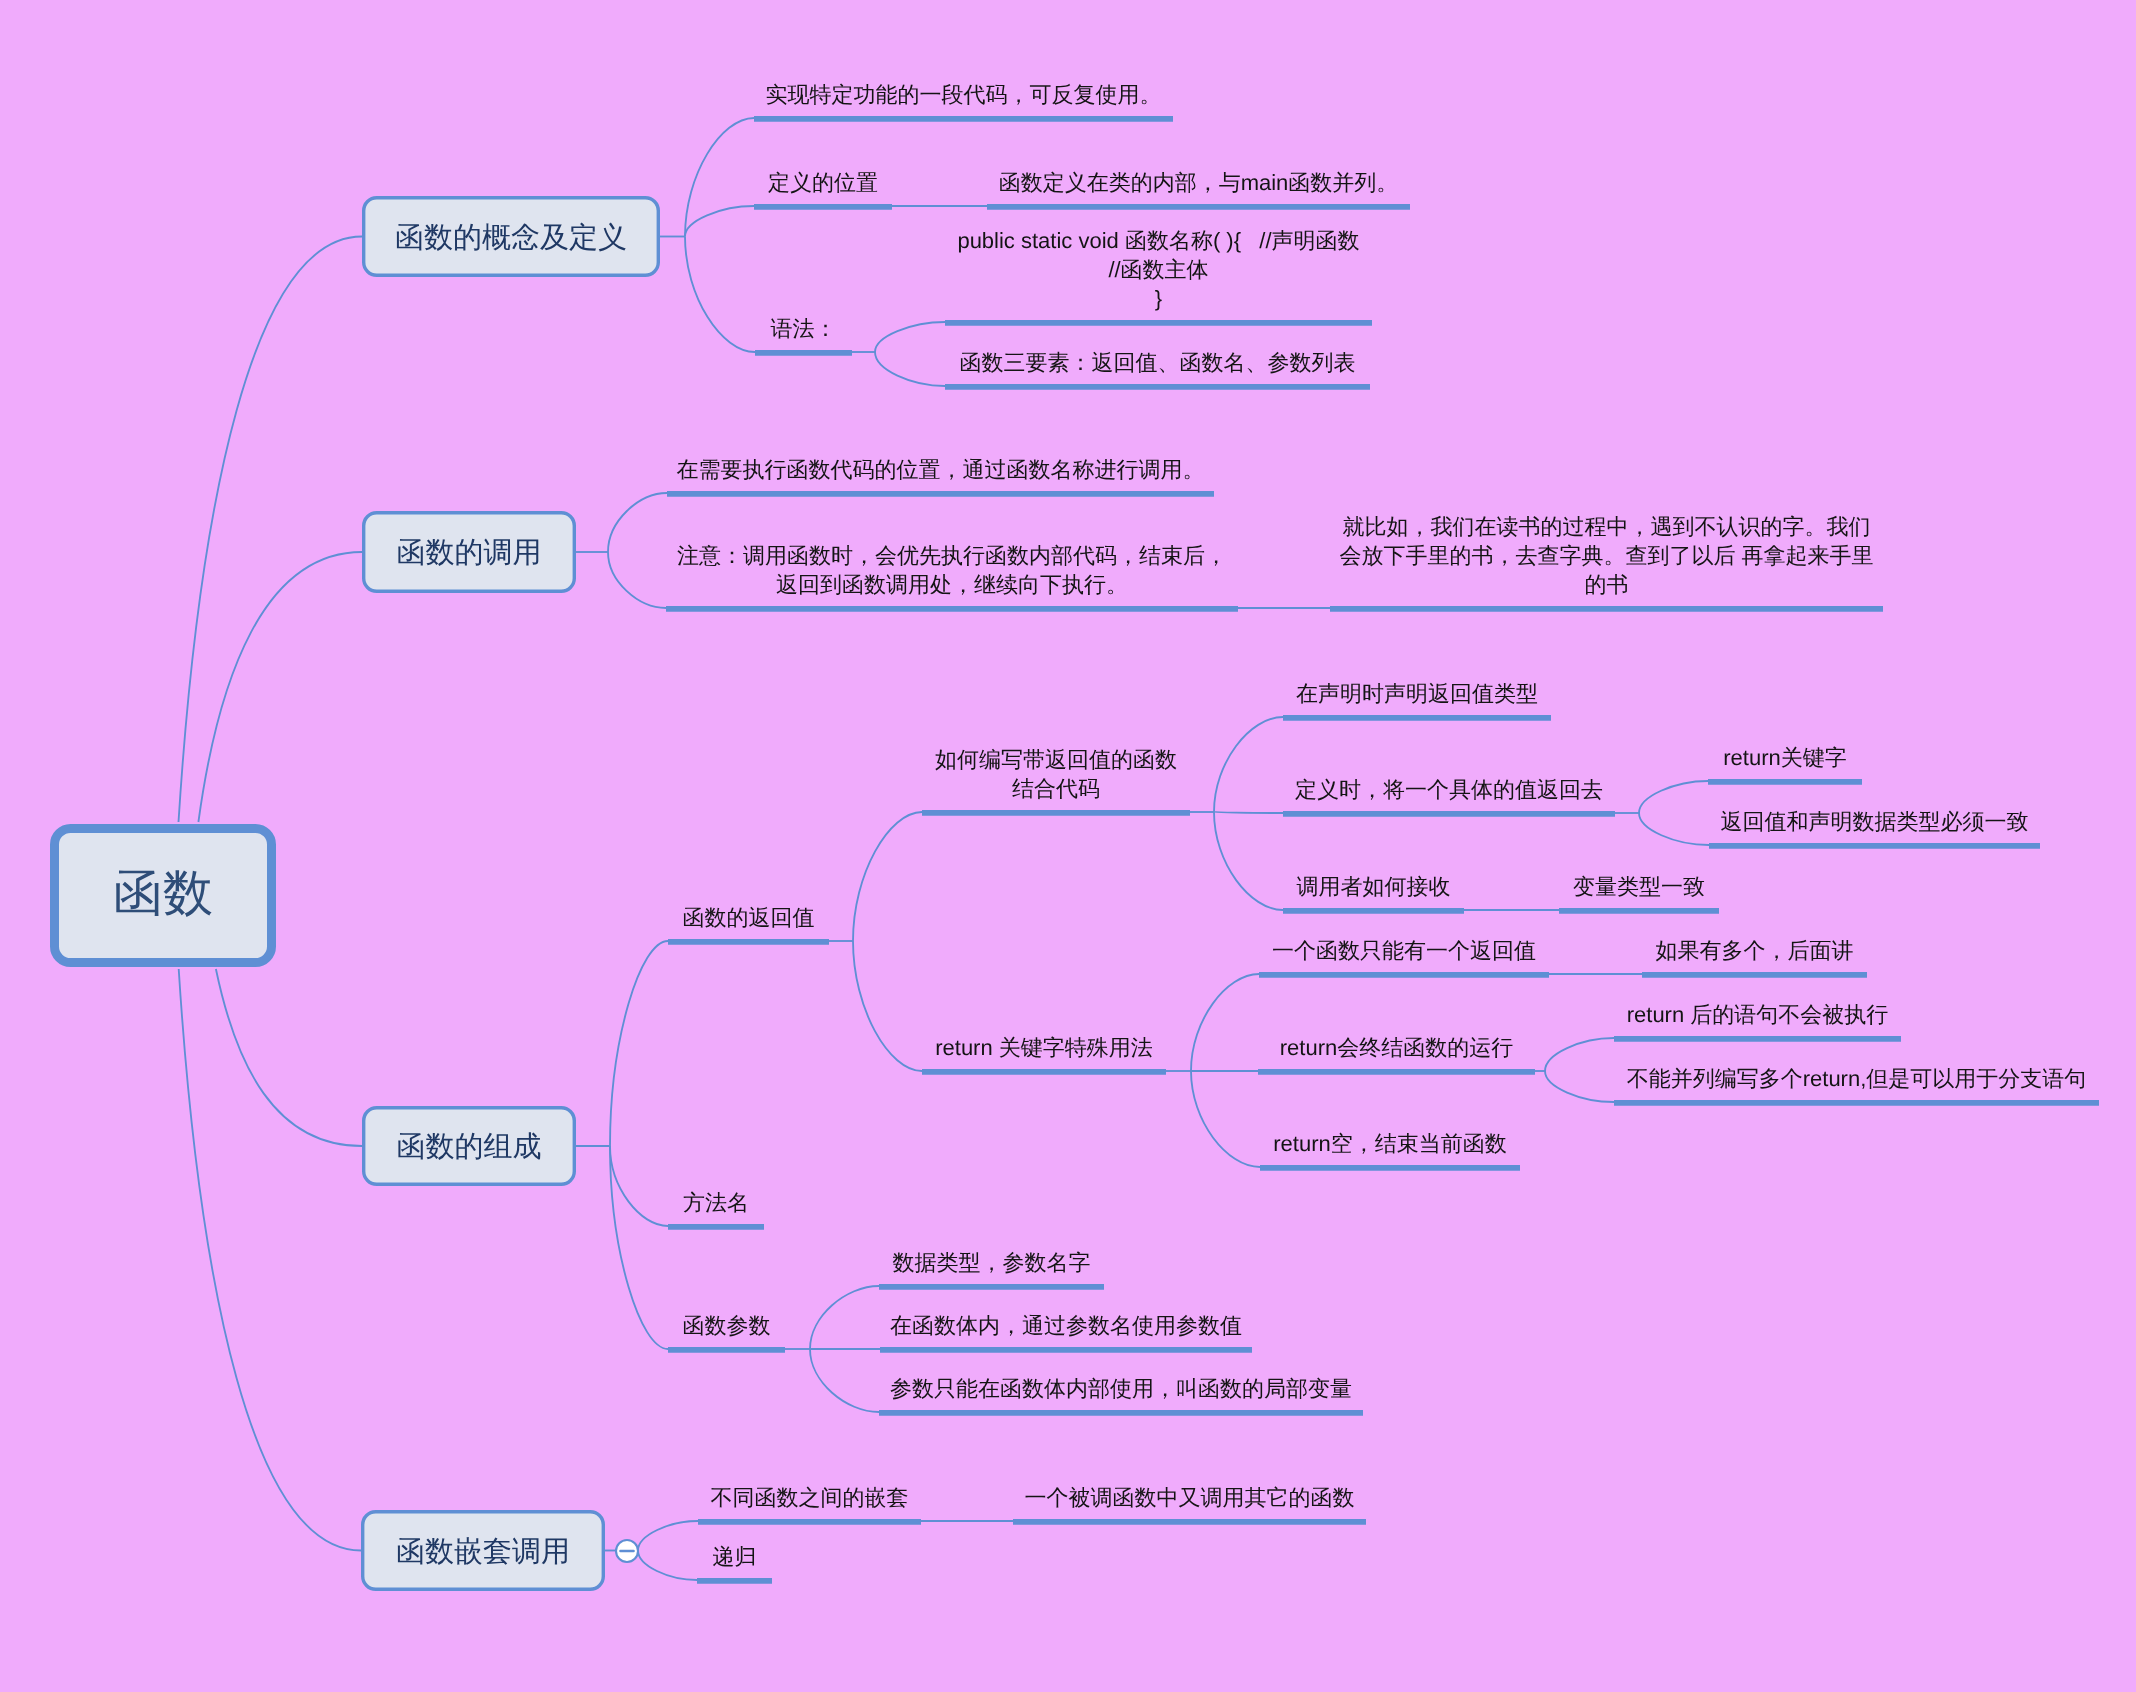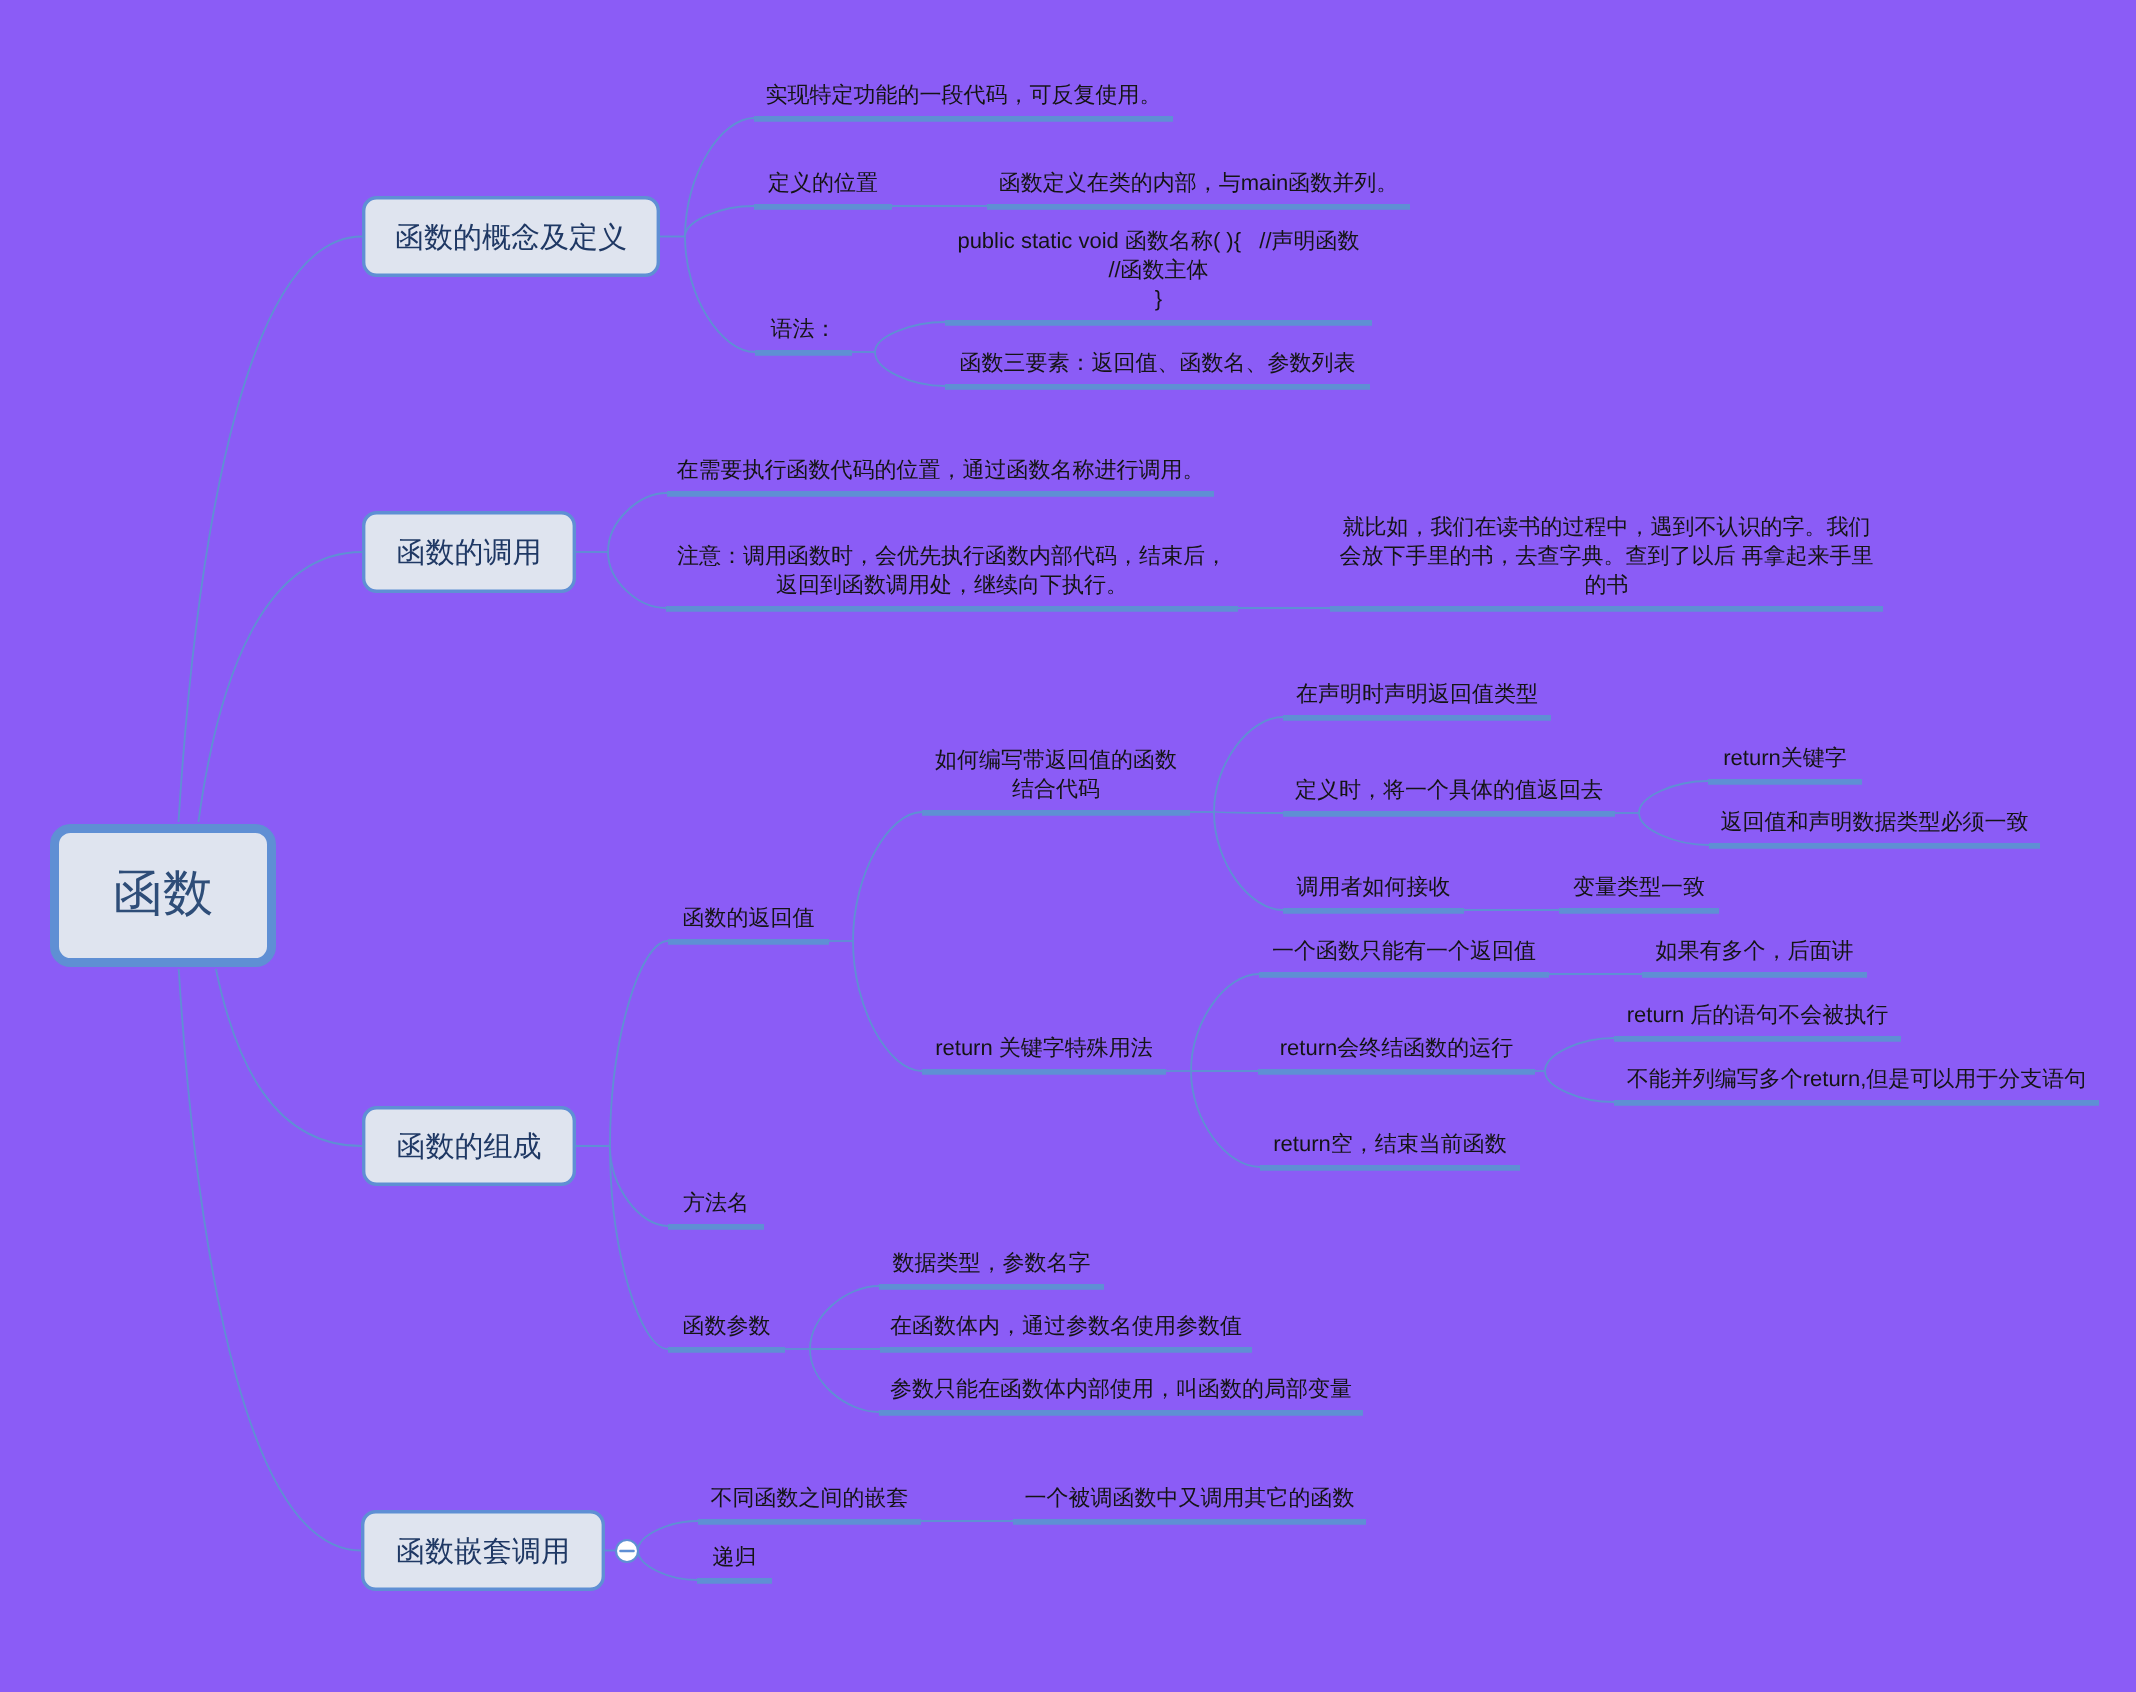--- a/index.html
+++ b/index.html
@@ -1,19 +1,19 @@
 <!DOCTYPE html>
 <html><head>
 <meta charset="utf-8">
 <title>函数</title>
 <style>
   html,body{margin:0;padding:0;background:#ffffff;}
   body{width:2136px;height:1692px;overflow:hidden;
        font-family:"Liberation Sans",sans-serif;}
-  #canvas{position:relative;width:2136px;height:1692px;background:#8b5cf6;}
+  #canvas{position:relative;width:2136px;height:1692px;background:#f0abfc;}
   svg#mm{display:block;shape-rendering:geometricPrecision;}
   .mm-link{fill:none;stroke:#5F8FD4;stroke-width:1.85;}
   .mm-rule{stroke:#5F8FD4;stroke-width:5.6;stroke-linecap:butt;}
   .box-root{fill:#DFE4EF;stroke:#5F8FD4;}
   .box-l1{fill:#DFE4EF;stroke:#5F8FD4;}
   .t-root{fill:#2E4D78;}
   .t-l1{fill:#1F3864;}
   .t-leaf{fill:#141414;}
   svg text{font-family:"Liberation Sans",sans-serif;white-space:pre;
             -webkit-font-smoothing:antialiased;text-rendering:geometricPrecision;}

